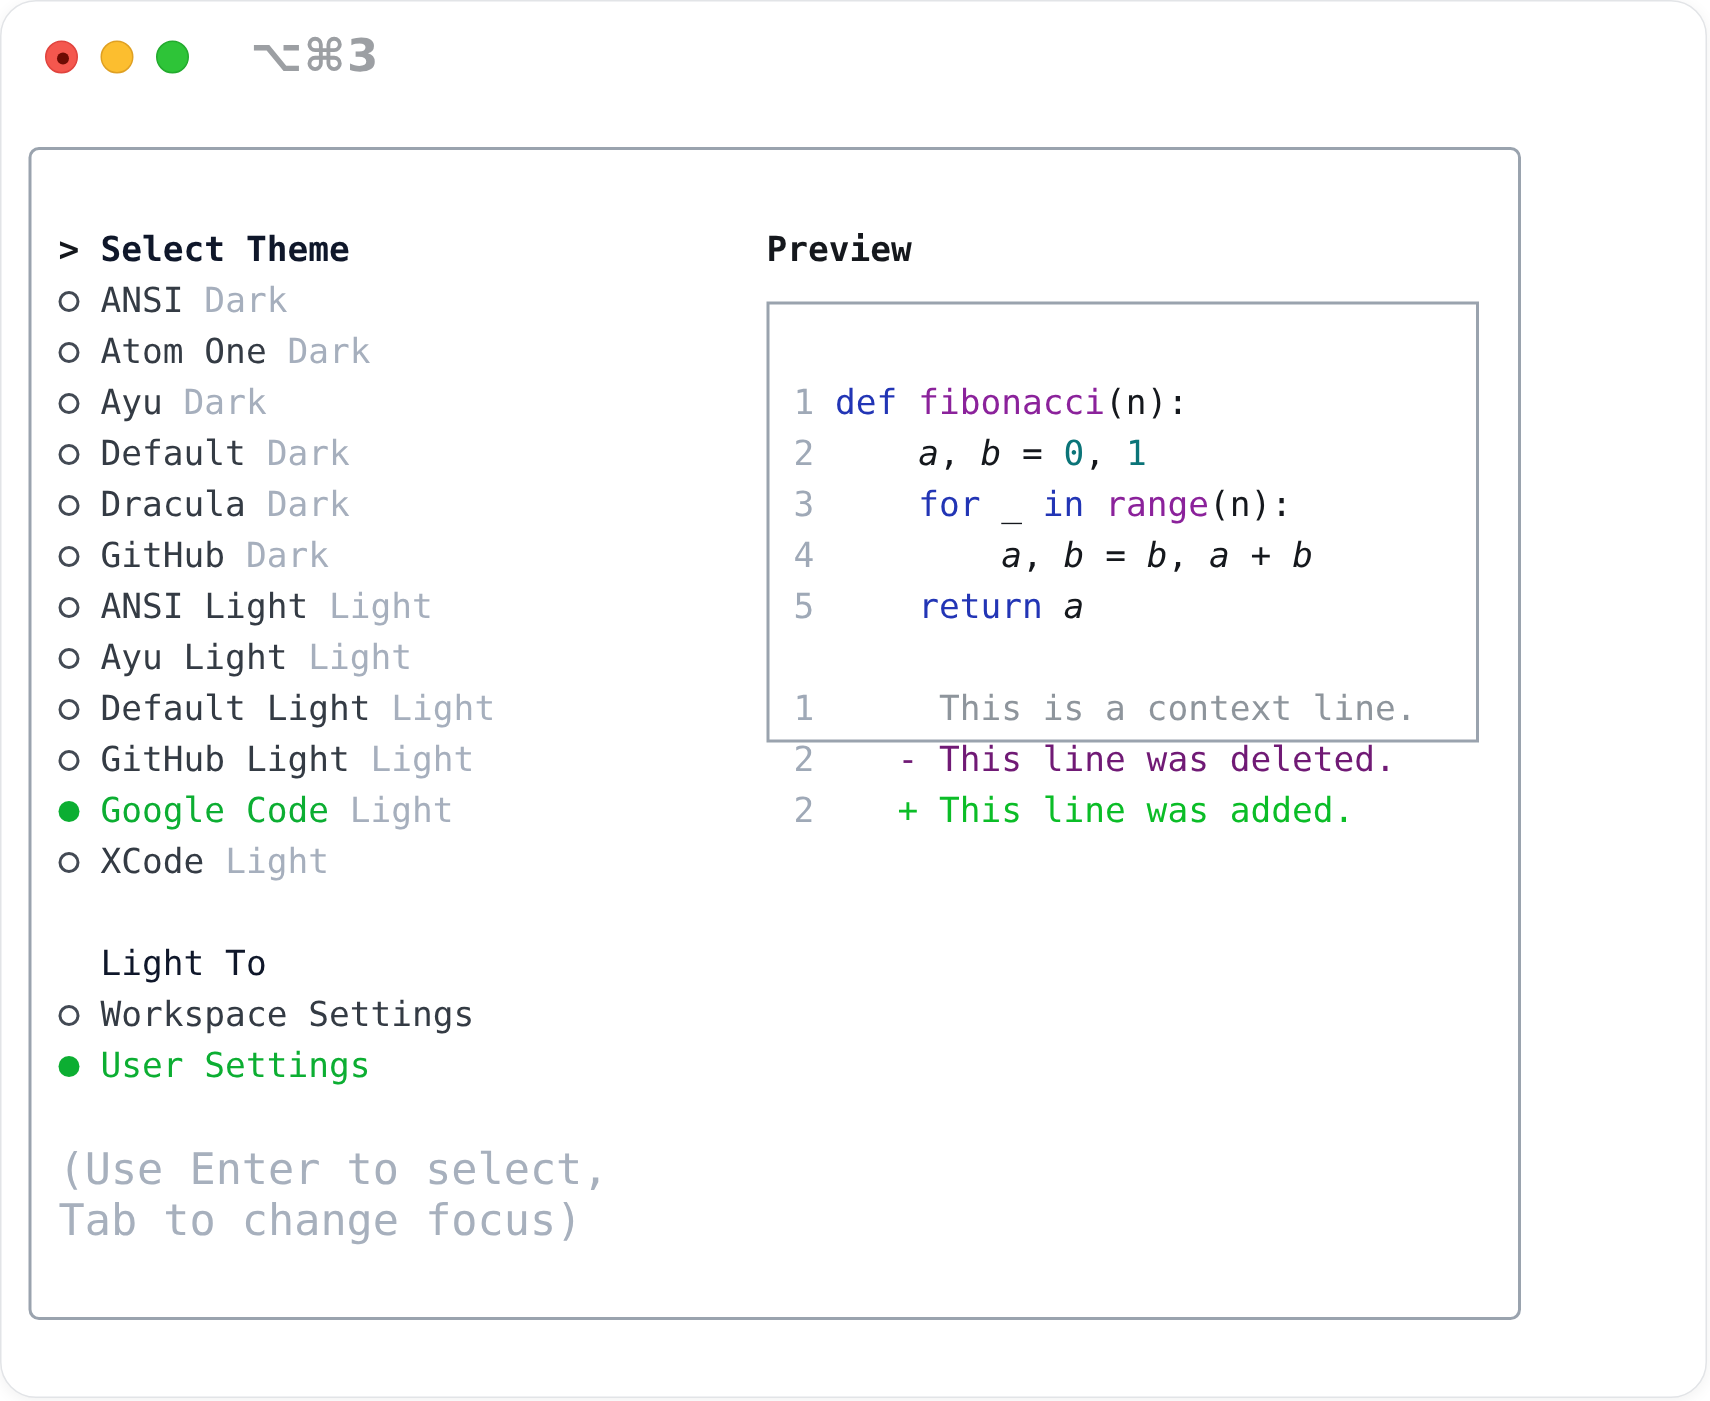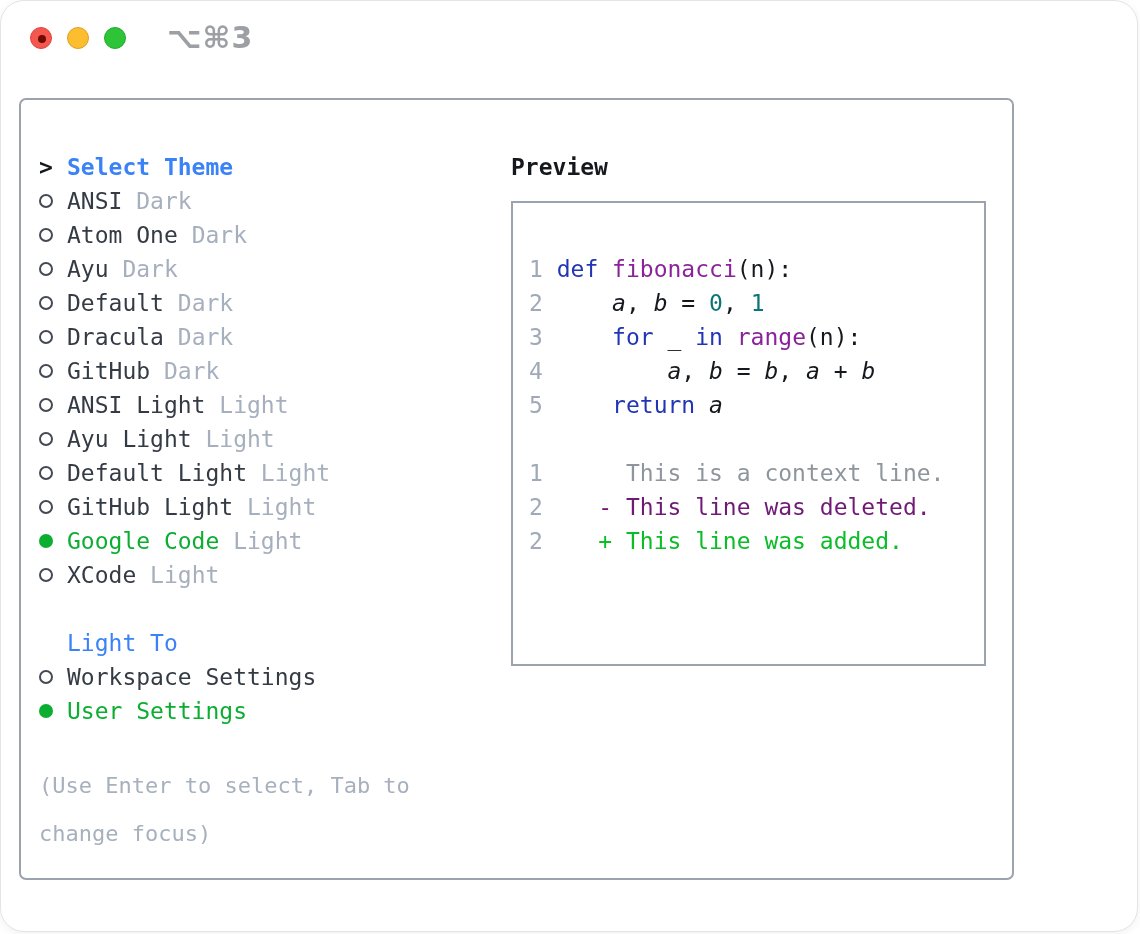--- a/index.html
+++ b/index.html
@@ -26,33 +26,33 @@
     position:absolute; left:18px; top:97px; width:995px; height:782px;
     border:2px solid #9aa3ae; border-radius:7px; background:#ffffff;
   }
   
   .left-panel { position:absolute; left:18px; top:50px; font-size:23px; }
   .row { height:34px; display:flex; align-items:center; white-space:pre; }
   .marker-cell { width:28px; display:flex; align-items:center; }
   .caret { font-weight:bold; color:#15181d; }
   .ring { width:14px; height:14px; border-radius:50%; border:2.5px solid #434a54; }
   .ring.filled { border:none; background:#0cae32; }
-  .h-title { font-weight:bold; color:#3b82f6; }
+  .h-title { font-weight:bold; color:#0f172a; }
   .t-name { color:#343b44;text-align:right; }
   .t-name.sel { color:#0cae32; }
   .t-variant { color:#a6afbd; }
   .opt-label { color:#343b44; }
   .opt-label.sel { color:#0cae32; }
   .spacer { height:34px; }
-  .hint { margin-top:0; width:420px; color:#a7b0bd; line-height:48px; font-size:22px; }
+  .hint { margin-top:0; width:420px; color:#a7b0bd; line-height:34px; font-size:29px; }
   
   .preview-title { position:absolute; left:490px; top:50px; height:34px; display:flex; align-items:center;
     font-size:23px; font-weight:bold; color:#15181d; }
   .preview-box {
-    position:absolute; left:490px; top:101px; width:475px; height:465px;
+    position:absolute; left:490px; top:101px; width:475px; height:294px;
     border:2px solid #9aa3ae; background:#ffffff;
   }
   .preview-code { position:absolute; left:16px; top:49px; }
   .pline { height:34px; line-height:34px; white-space:pre; font-size:23px; }
 </style>
 </head>
 <body>
 
 <div class="window">
 

